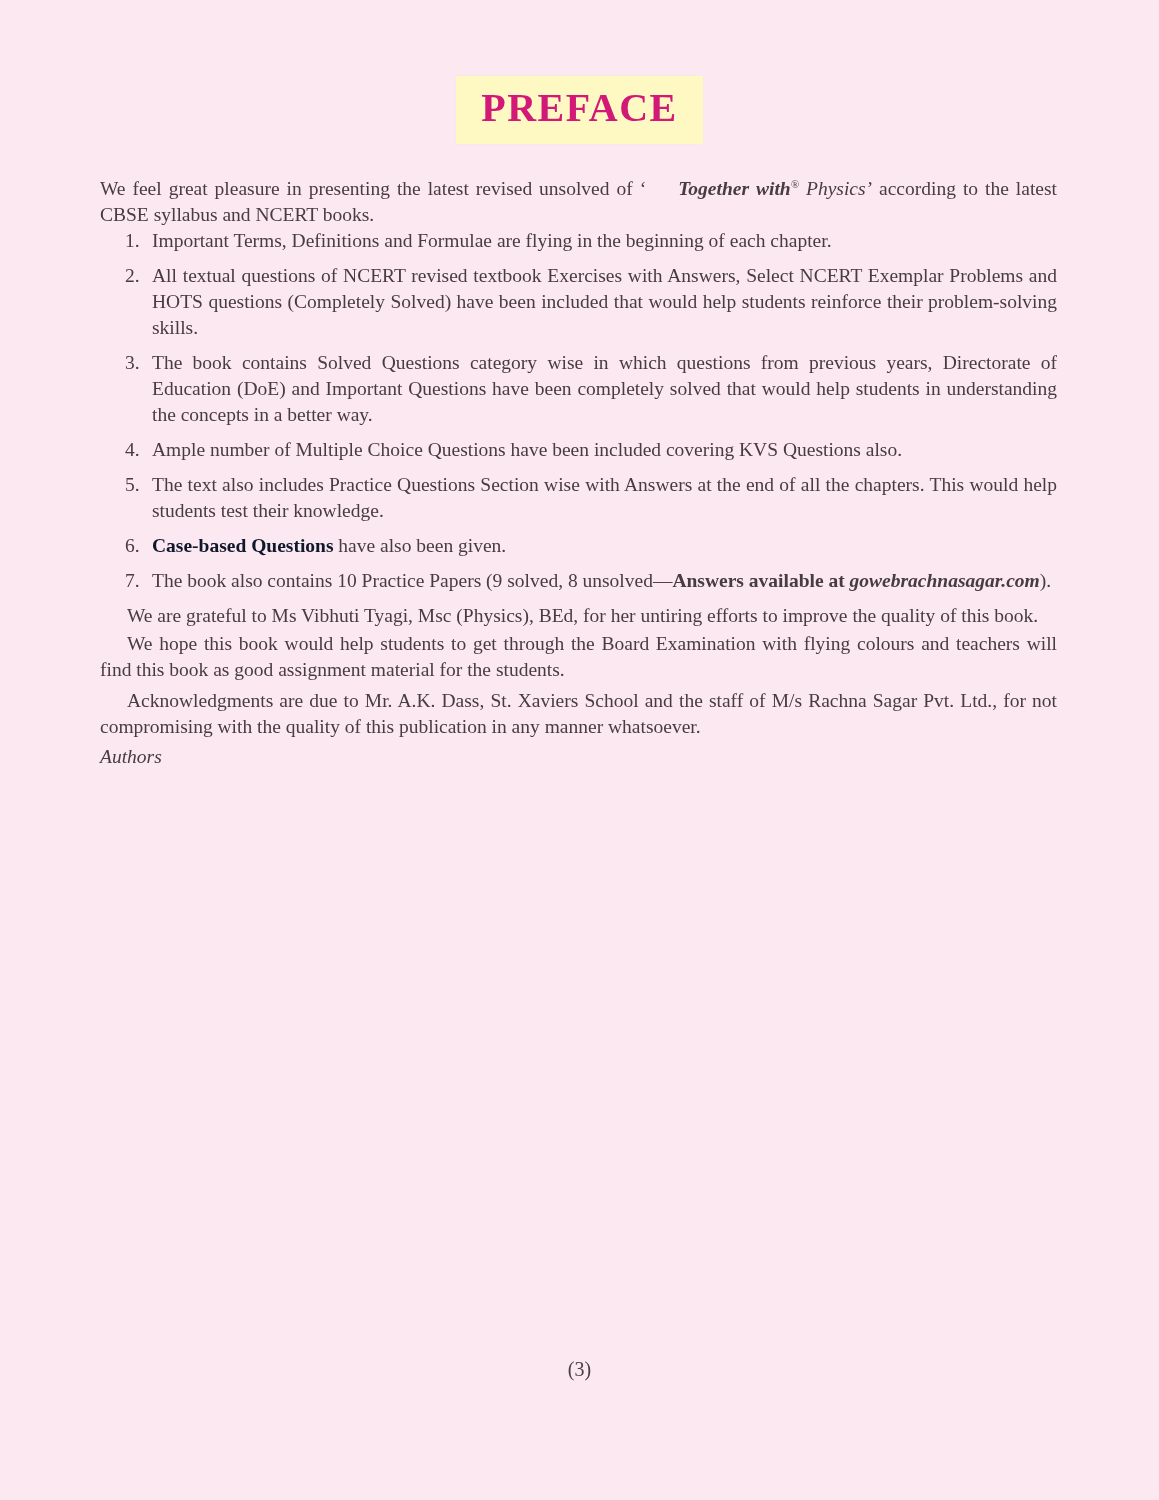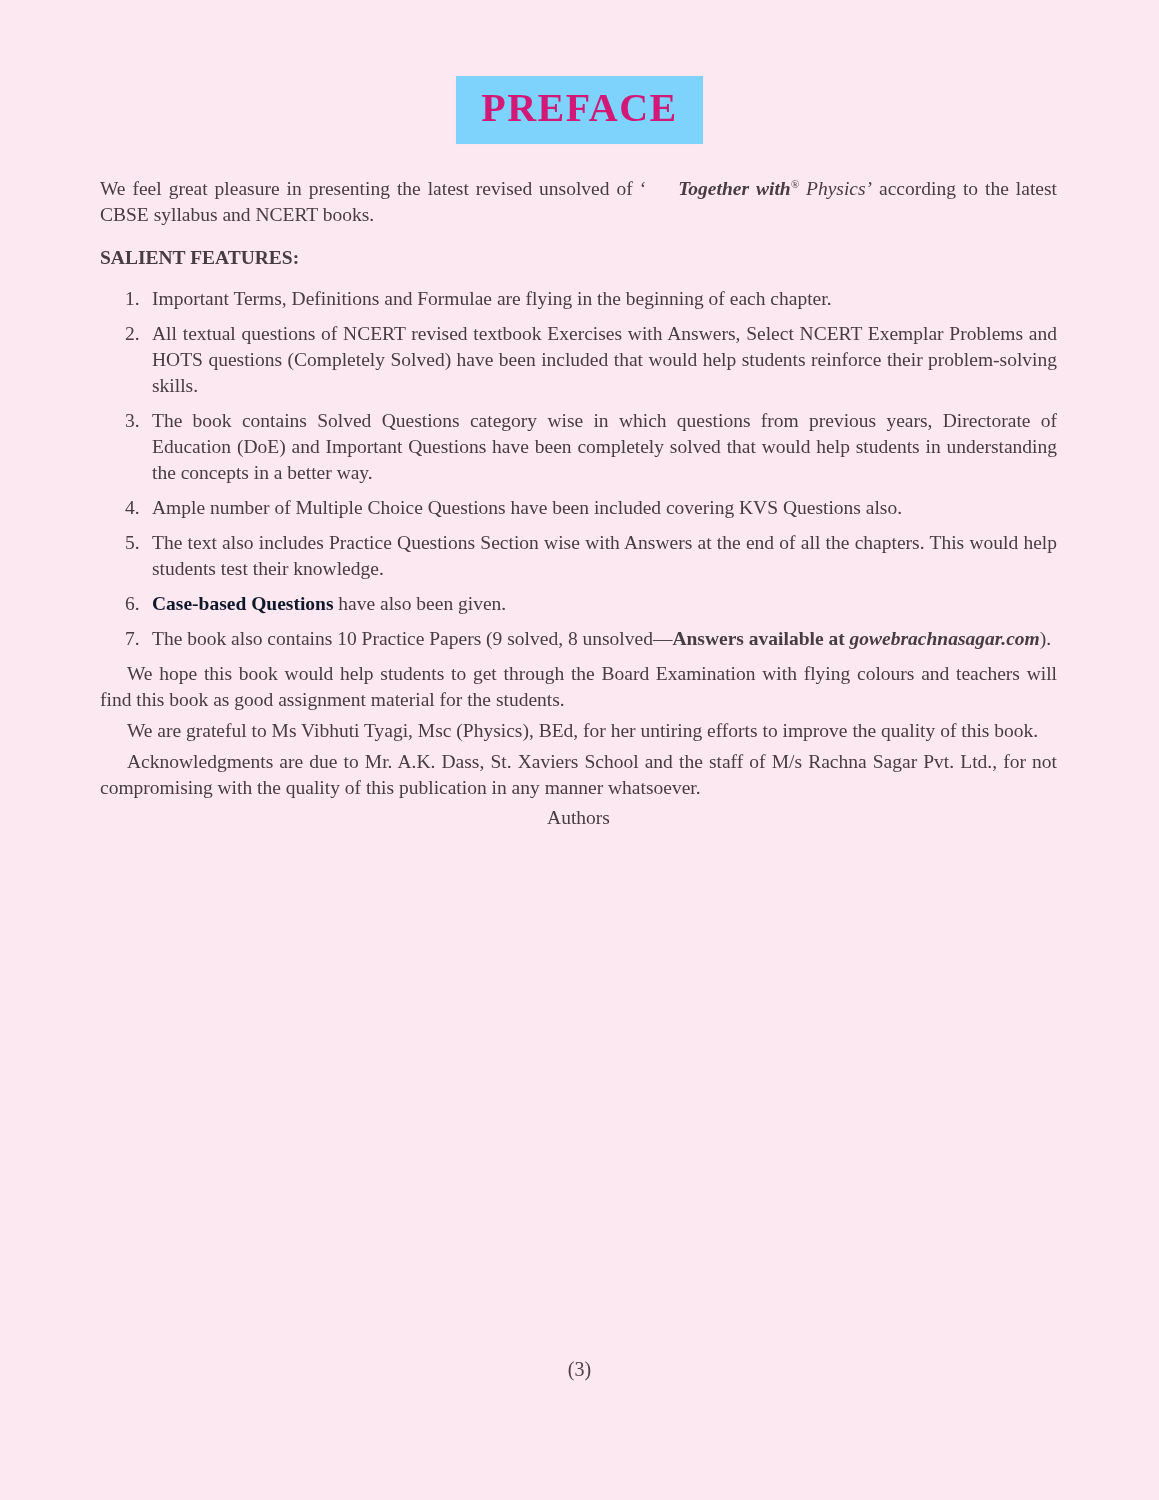--- a/index.html
+++ b/index.html
@@ -15,21 +15,21 @@
     position: relative;
     overflow: hidden;
   }
   .page {
     position: absolute;
     inset: 0;
   }
   .title-box {
     width: 247px;
     height: 68px;
-    background: #7dd3fc;
+    background: #fef9c3;
     margin: 76px auto 0 auto;
     display: flex;
     align-items: center;
     justify-content: center;
     box-shadow: 0 0 1px rgba(0,0,0,0.05);
   }
   .title-text {
     color: #d21978;
     font-weight: bold;
     font-size: 40px;
@@ -99,21 +99,22 @@
     font-weight: bold;
   }
   .seg-bold-italic {
     font-weight: bold;
     font-style: italic;
   }
   .closing-start {
     margin-top: 2px !important;
   }
   .authors-sig {
-    text-align: center;
+    text-align: left;
+    font-style: italic;
     margin-top: 4px !important;
   }
   .page-number {
     position: absolute;
     top: 1358px;
     left: 0;
     right: 0;
     text-align: center;
     font-size: 20px;
     color: #4a4046;
@@ -126,21 +127,20 @@
 
   <div class="title-box">
     <span class="title-text">PREFACE</span>
   </div>
 
   <div class="content">
 
     <p><span>We feel great pleasure in presenting the latest revised unsolved of ‘</span><span class="brand-script"><span>Together with</span><sup>®</sup></span><span class="book-italic"> Physics’</span><span> according to the latest CBSE syllabus and NCERT books.</span></p>
 
 
-    <p class="features-heading">SALIENT FEATURES:</p>
 
     <ul class="features-list">
       <li class="feature-item">
         <span class="feature-num">1.</span>
         <span class="feature-body">Important Terms, Definitions and Formulae are flying in the beginning of each chapter.</span>
       </li>
       <li class="feature-item">
         <span class="feature-num">2.</span>
         <span class="feature-body">All textual questions of NCERT revised textbook Exercises with Answers, Select NCERT Exemplar Problems and HOTS questions (Completely Solved) have been included that would help students reinforce their problem-solving skills.</span>
       </li>
@@ -159,22 +159,22 @@
       <li class="feature-item">
         <span class="feature-num">6.</span>
         <span class="feature-body"><span class="highlight-magenta">Case-based Questions</span><span> have also been given.</span></span>
       </li>
       <li class="feature-item">
         <span class="feature-num">7.</span>
         <span class="feature-body"><span>The book also contains 10 Practice Papers (9 solved, 8 unsolved—</span><span class="seg-bold">Answers available at </span><span class="seg-bold-italic">gowebrachnasagar.com</span><span>).</span></span>
       </li>
     </ul>
 
+    <p class="para-indent para-gap">We are grateful to Ms Vibhuti Tyagi, Msc (Physics), BEd, for her untiring efforts to improve the quality of this book.</p>
     <p class="para-indent closing-start">We hope this book would help students to get through the Board Examination with flying colours and teachers will find this book as good assignment material for the students.</p>
-    <p class="para-indent para-gap">We are grateful to Ms Vibhuti Tyagi, Msc (Physics), BEd, for her untiring efforts to improve the quality of this book.</p>
     <p class="para-indent para-gap">Acknowledgments are due to Mr. A.K. Dass, St. Xaviers School and the staff of M/s Rachna Sagar Pvt. Ltd., for not compromising with the quality of this publication in any manner whatsoever.</p>
     <p class="authors-sig">Authors</p>
 
   </div>
 
   <div class="page-number">(3)</div>
 
 </div>
 
 </body></html>

